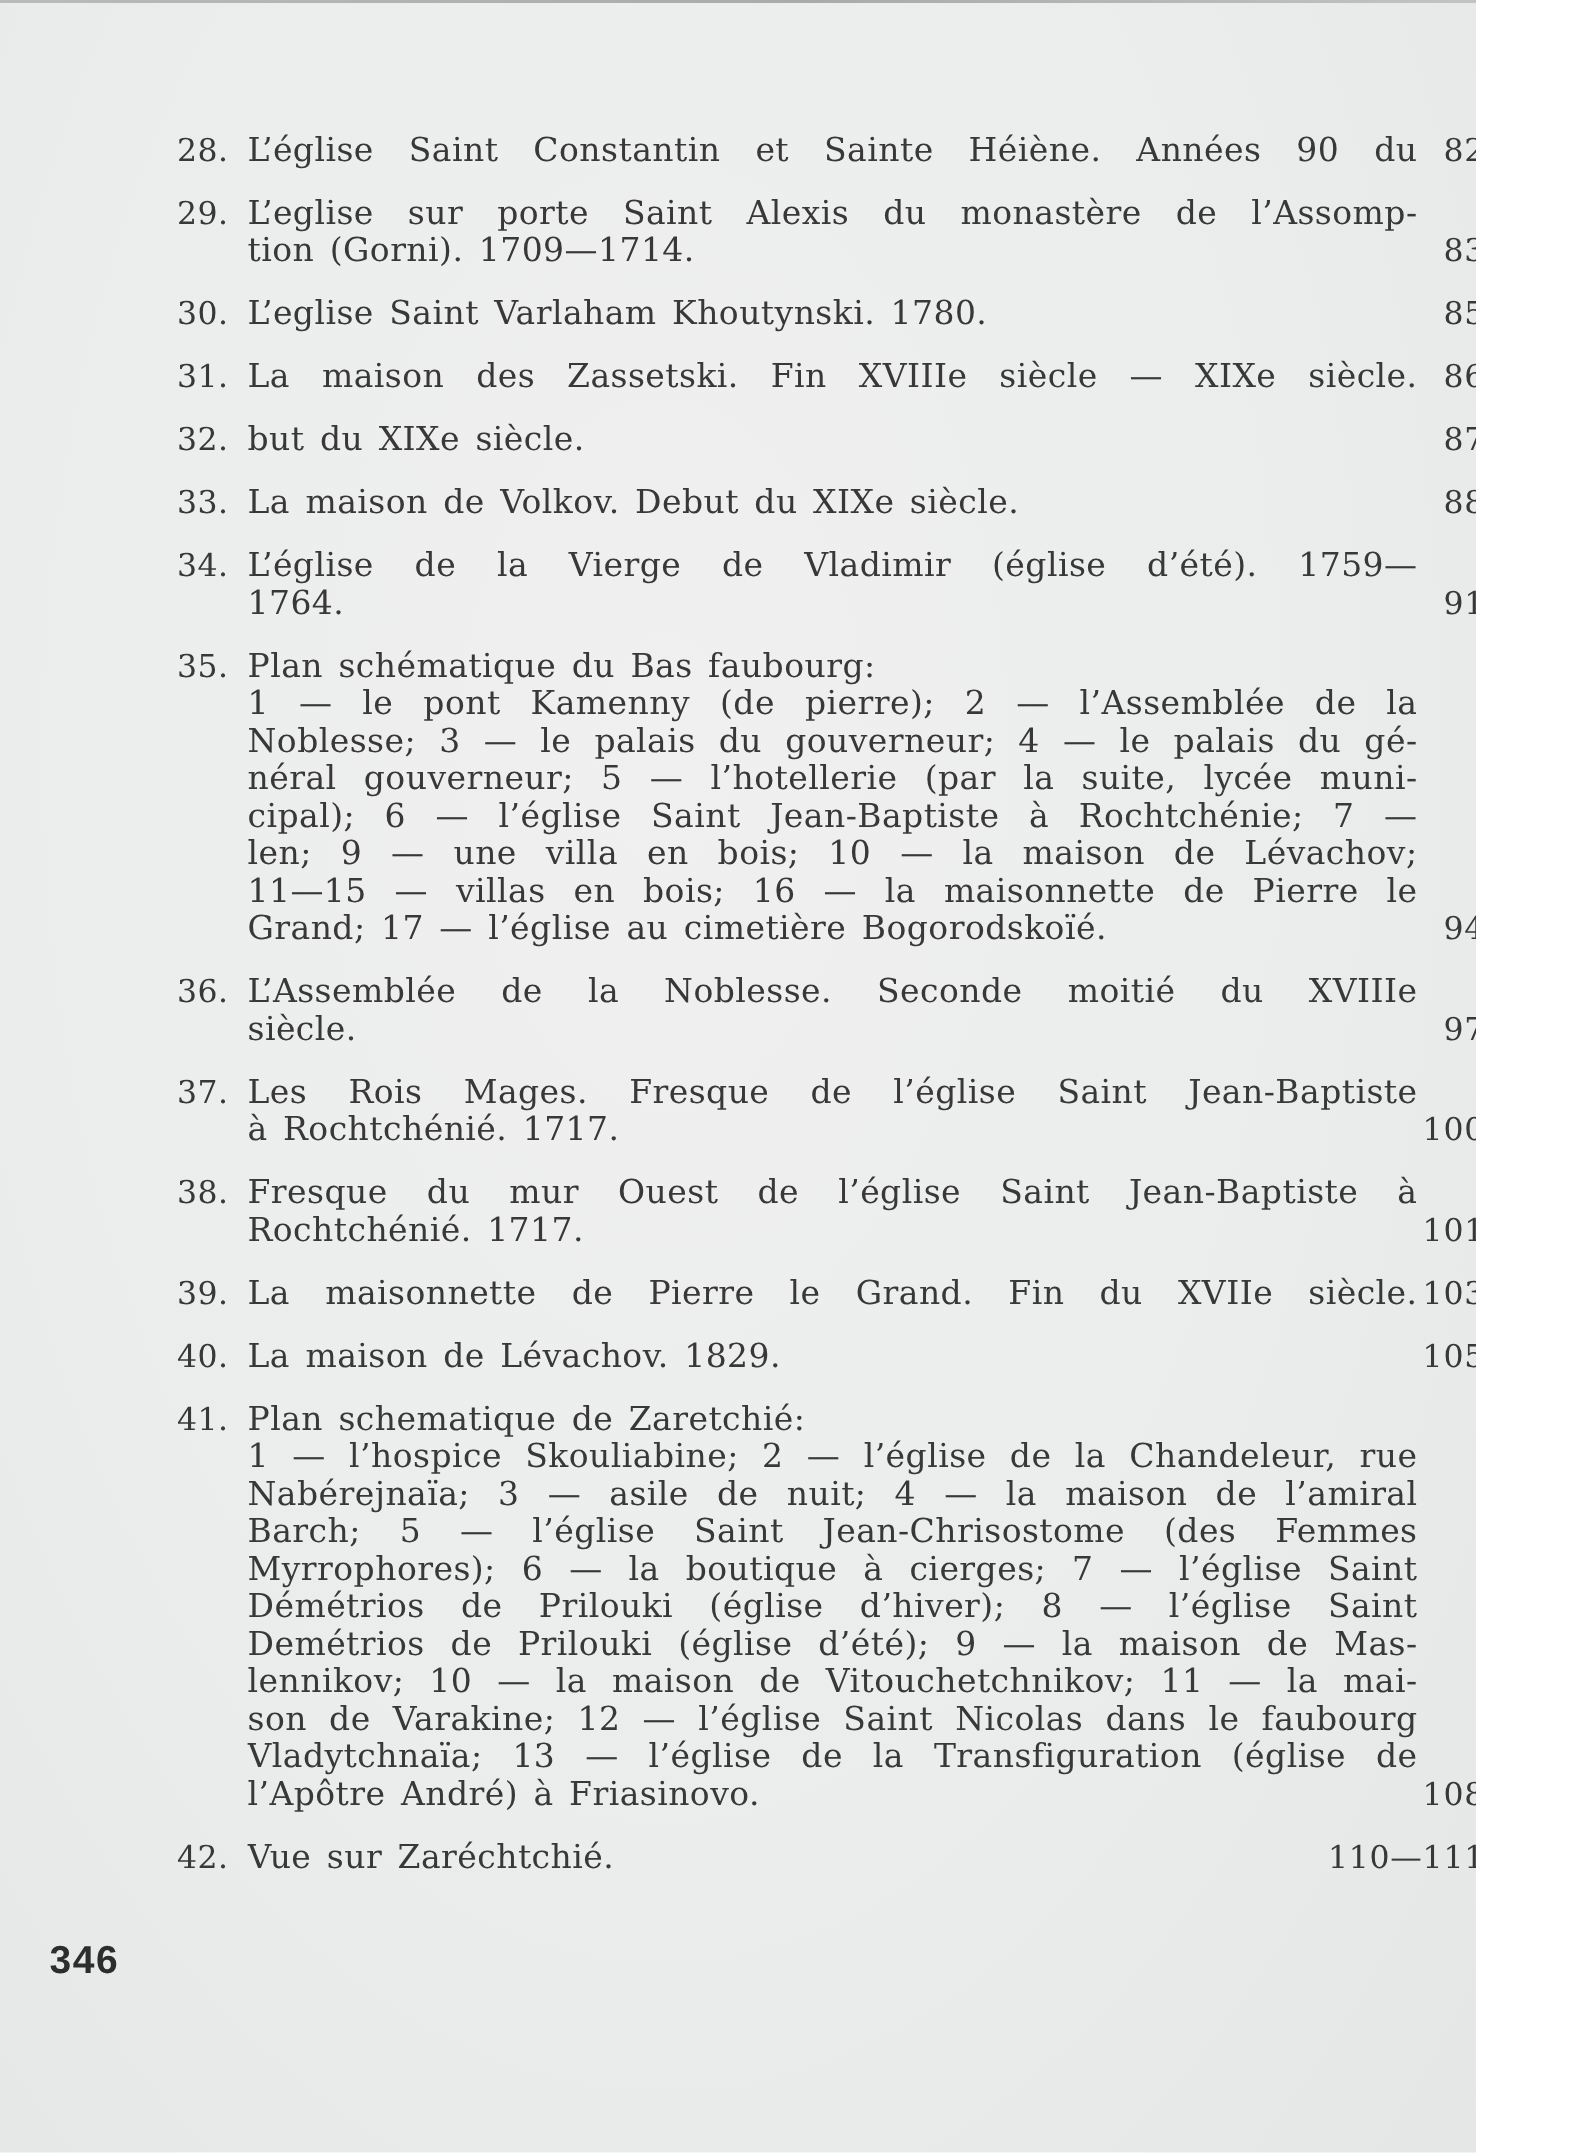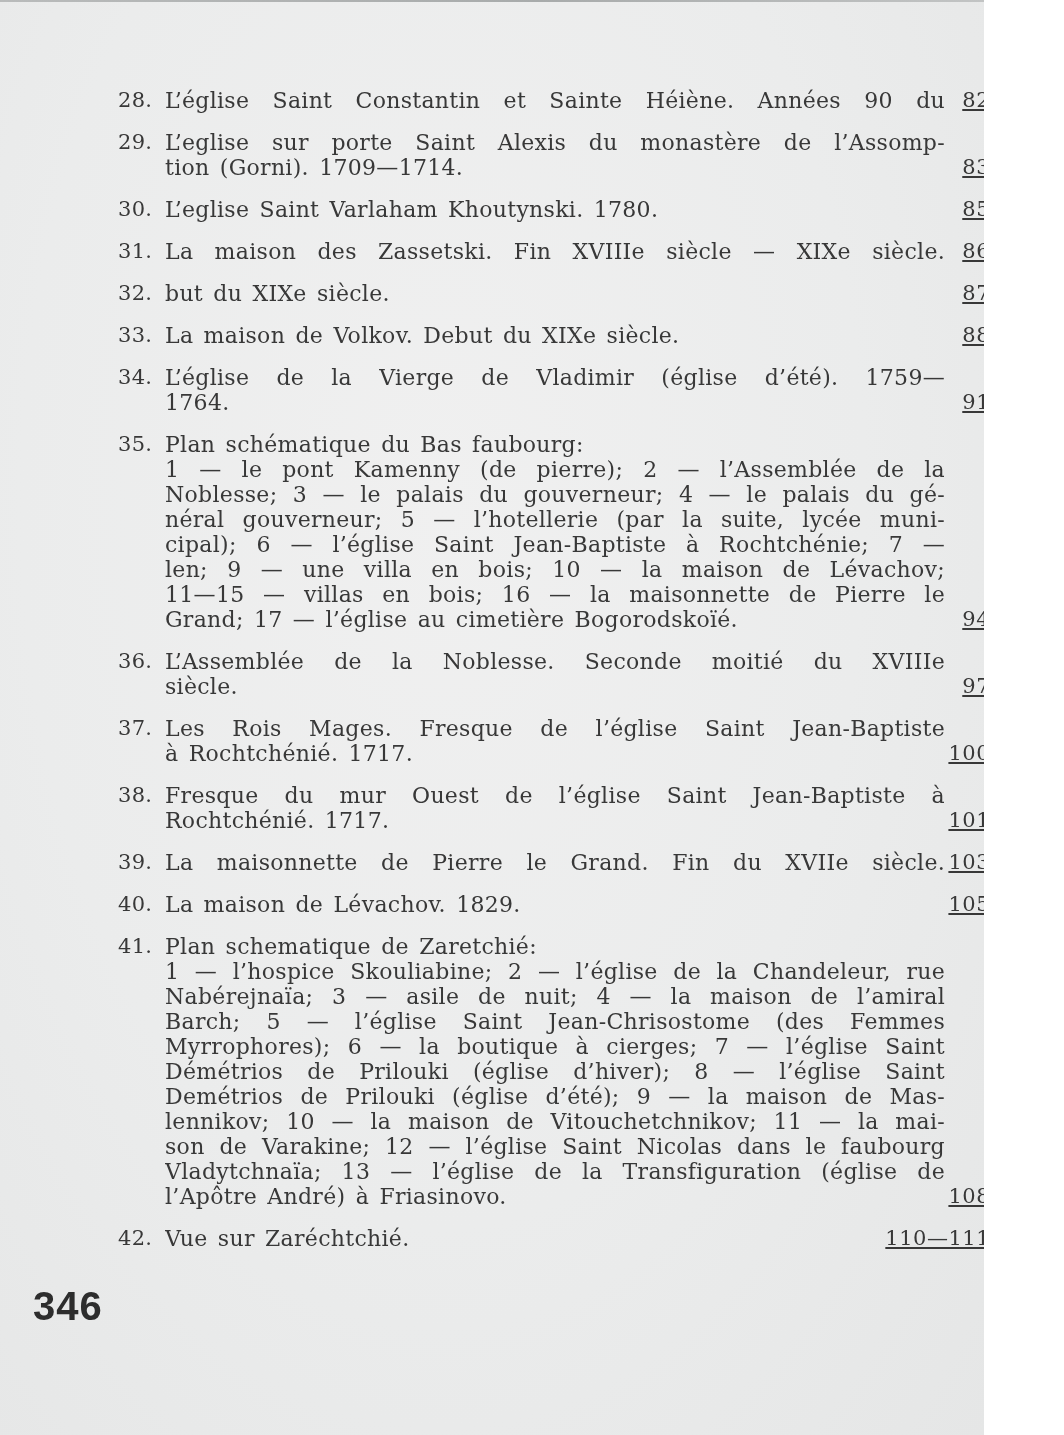--- a/index.html
+++ b/index.html
@@ -41,29 +41,28 @@
     white-space: normal;
     word-spacing: normal;
     text-align: justify;
     text-align-last: justify;
   }
   .pageno {
     position: absolute; right: 0; bottom: 0;
     height: 25px; line-height: 25px;
     font-size: 21px; letter-spacing: 0.5px;
     text-align: right;
-    text-decoration: underline;
   }
   .folio {
     position: absolute;
     left: 33px;
     top: 1291px;
     font-family: "Liberation Sans", "DejaVu Sans", sans-serif;
     font-weight: bold;
-    font-size: 40px;
+    font-size: 26px;
     line-height: 30px;
     letter-spacing: 1px;
     color: #2d2d2d;
   }
 </style>
 </head>
 <body>
 
 <div class="page">
   <div class="scan-top-edge"></div>

